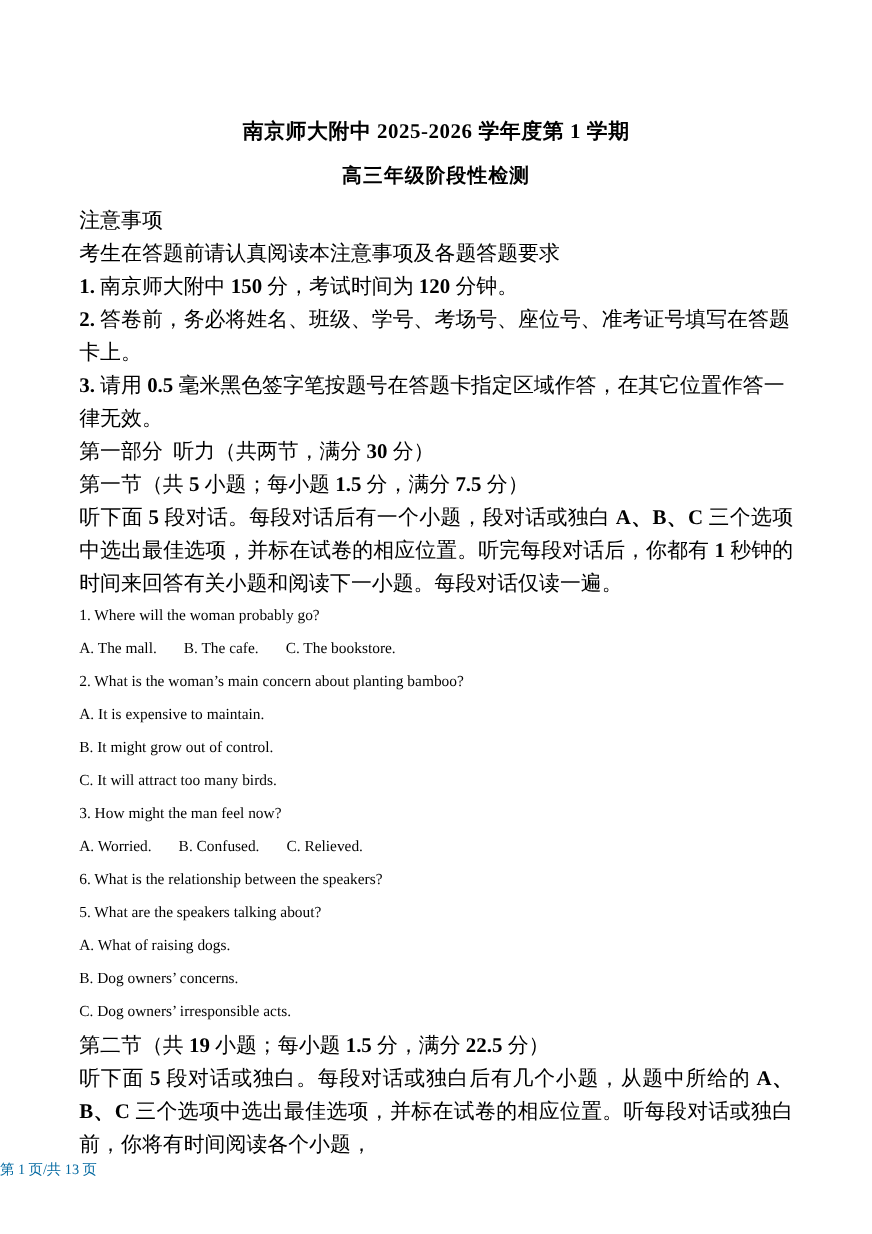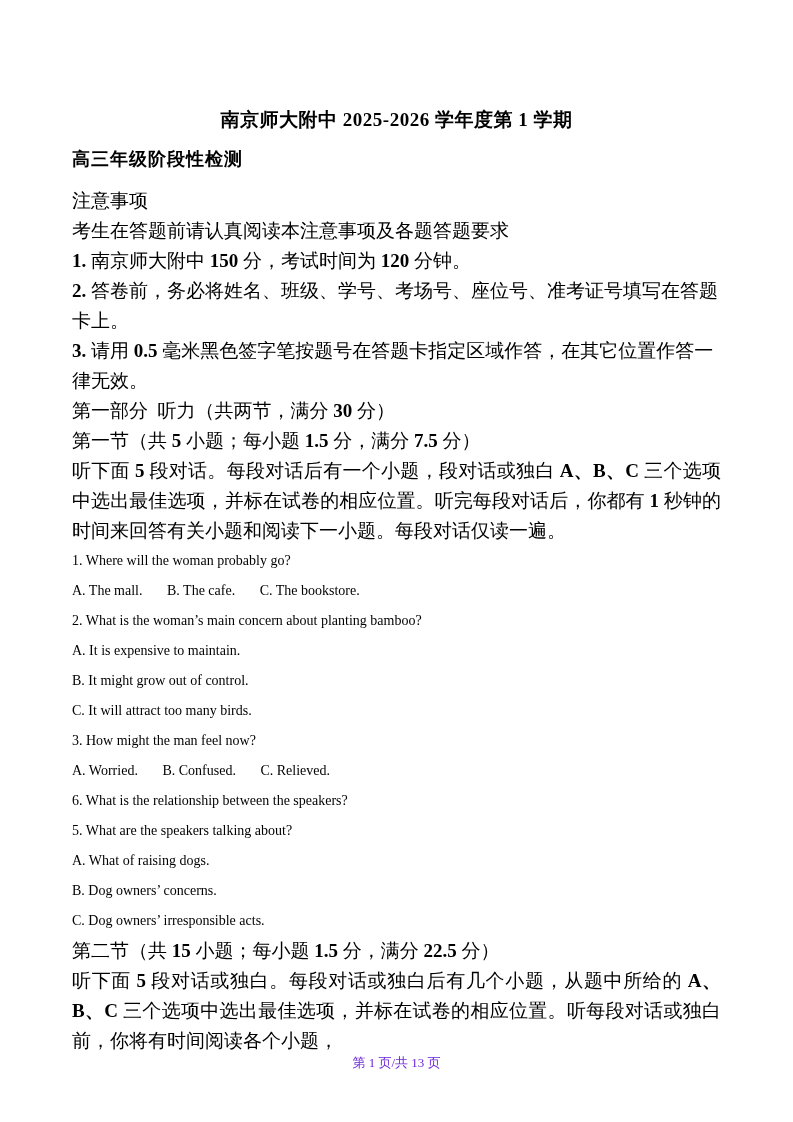--- a/index.html
+++ b/index.html
@@ -23,21 +23,21 @@
     font-size: 19px;
     font-weight: bold;
     text-align: center;
     line-height: 28px;
     margin: 0 0 12px 0;
     letter-spacing: 0.5px;
   }
   .title-line2 {
     font-size: 18px;
     font-weight: bold;
-    text-align: left;
+    text-align: center;
     line-height: 26px;
     margin: 0 0 14px 0;
     letter-spacing: 1px;
   }
   .body-block {
     margin: 0;
   }
   p.para {
     font-size: 19px;
     line-height: 30px;
@@ -52,23 +52,23 @@
     text-align: justify;
   }
   .bold {
     font-weight: bold;
   }
   .page-footer {
     position: absolute;
     left: 0;
     right: 0;
     bottom: 68px;
-    text-align: center;
+    text-align: left;
     font-size: 13px;
-    color: #6d28d9;
+    color: #0369a1;
   }
 </style>
 </head>
 <body>
 
 <div class="page">
   <h1 class="title-line1">南京师大附中  2025-2026  学年度第  1  学期</h1>
   <h2 class="title-line2">高三年级阶段性检测</h2>
 
   <div class="body-block">
@@ -86,18 +86,18 @@
       <p class="para en"><span>A. It is expensive to maintain.</span></p>
       <p class="para en"><span>B. It might grow out of control.</span></p>
       <p class="para en"><span>C. It will attract too many birds.</span></p>
       <p class="para en"><span>3. How might the man feel now?</span></p>
       <p class="para en"><span>A. Worried.       B. Confused.       C. Relieved.</span></p>
       <p class="para en"><span>6. What is the relationship between the speakers?</span></p>
       <p class="para en"><span>5. What are the speakers talking about?</span></p>
       <p class="para en"><span>A. What of raising dogs.</span></p>
       <p class="para en"><span>B. Dog owners’ concerns.</span></p>
       <p class="para en"><span>C. Dog owners’ irresponsible acts.</span></p>
-      <p class="para"><span>第二节（共 </span><span class="bold">15</span><span> 小题；每小题 </span><span class="bold">1.5</span><span> 分，满分 </span><span class="bold">22.5</span><span> 分）</span></p>
+      <p class="para"><span>第二节（共 </span><span class="bold">19</span><span> 小题；每小题 </span><span class="bold">1.5</span><span> 分，满分 </span><span class="bold">22.5</span><span> 分）</span></p>
       <p class="para justify"><span>听下面 </span><span class="bold">5</span><span> 段对话或独白。每段对话或独白后有几个小题，从题中所给的 </span><span class="bold">A、B、C</span><span> 三个选项中选出最佳选项，并标在试卷的相应位置。听每段对话或独白前，你将有时间阅读各个小题，</span></p>
     </div>
 
   <div class="page-footer">第 1 页/共 13 页</div>
 </div>
 
 </body></html>

